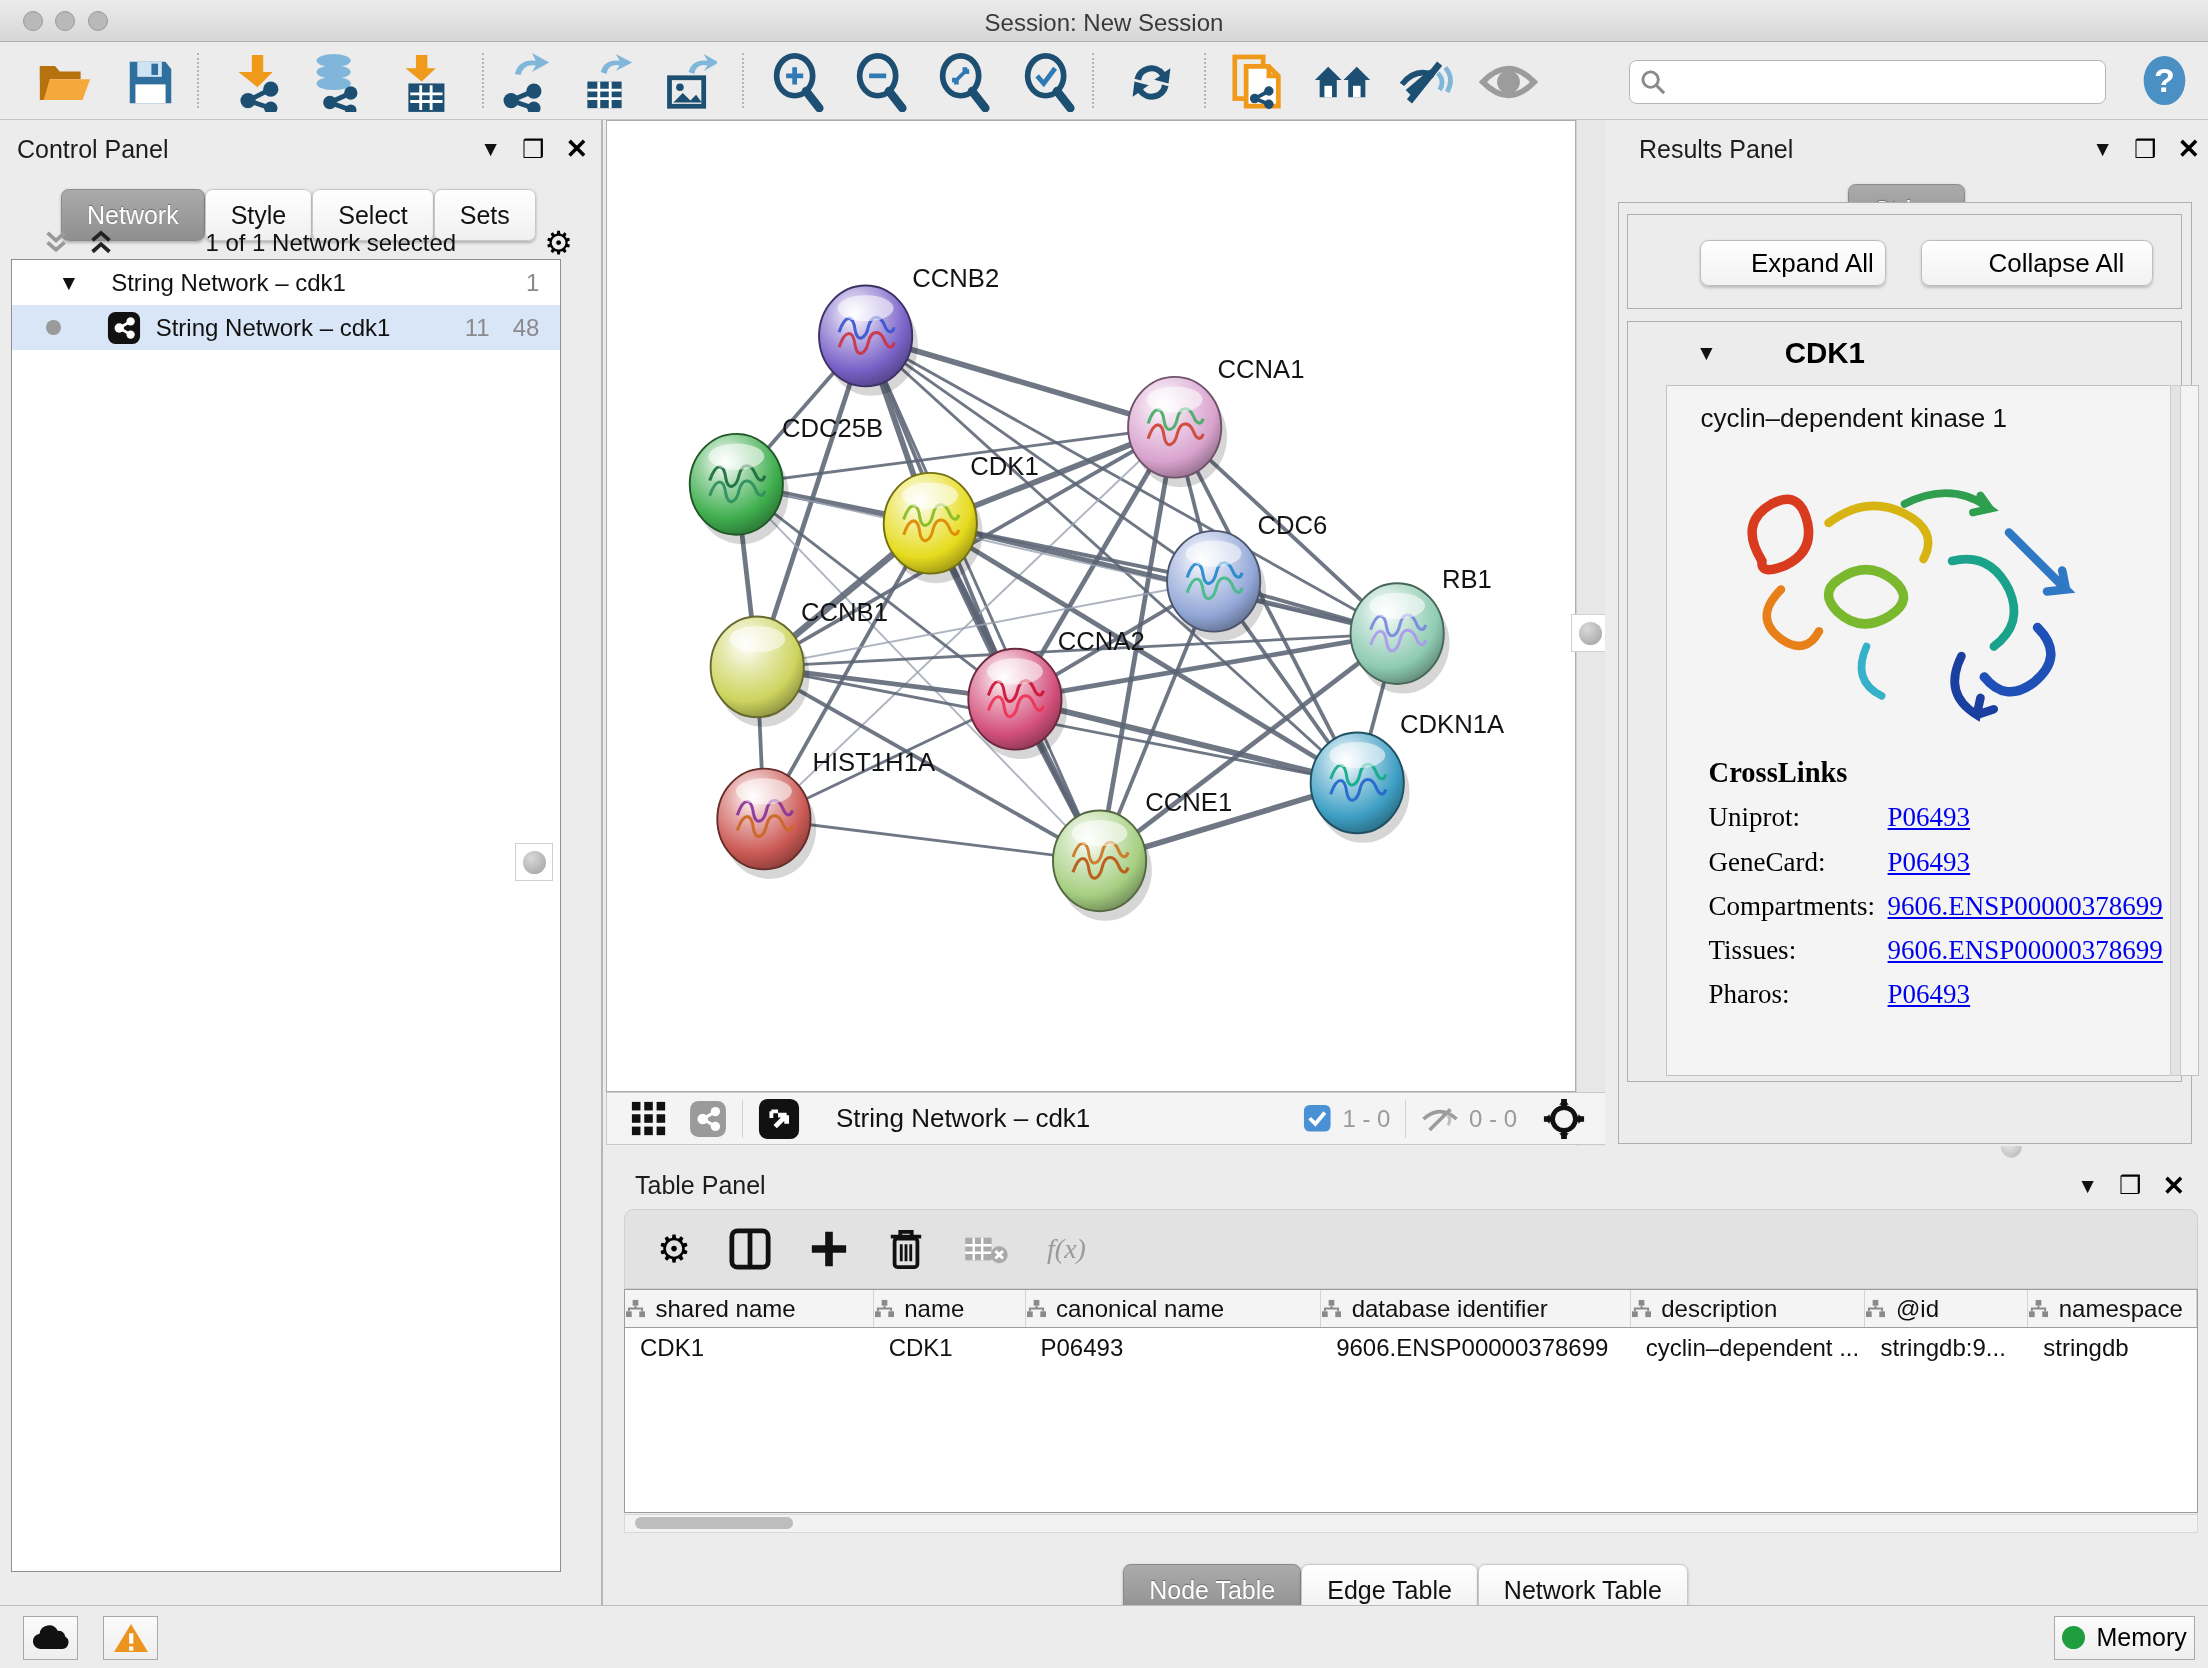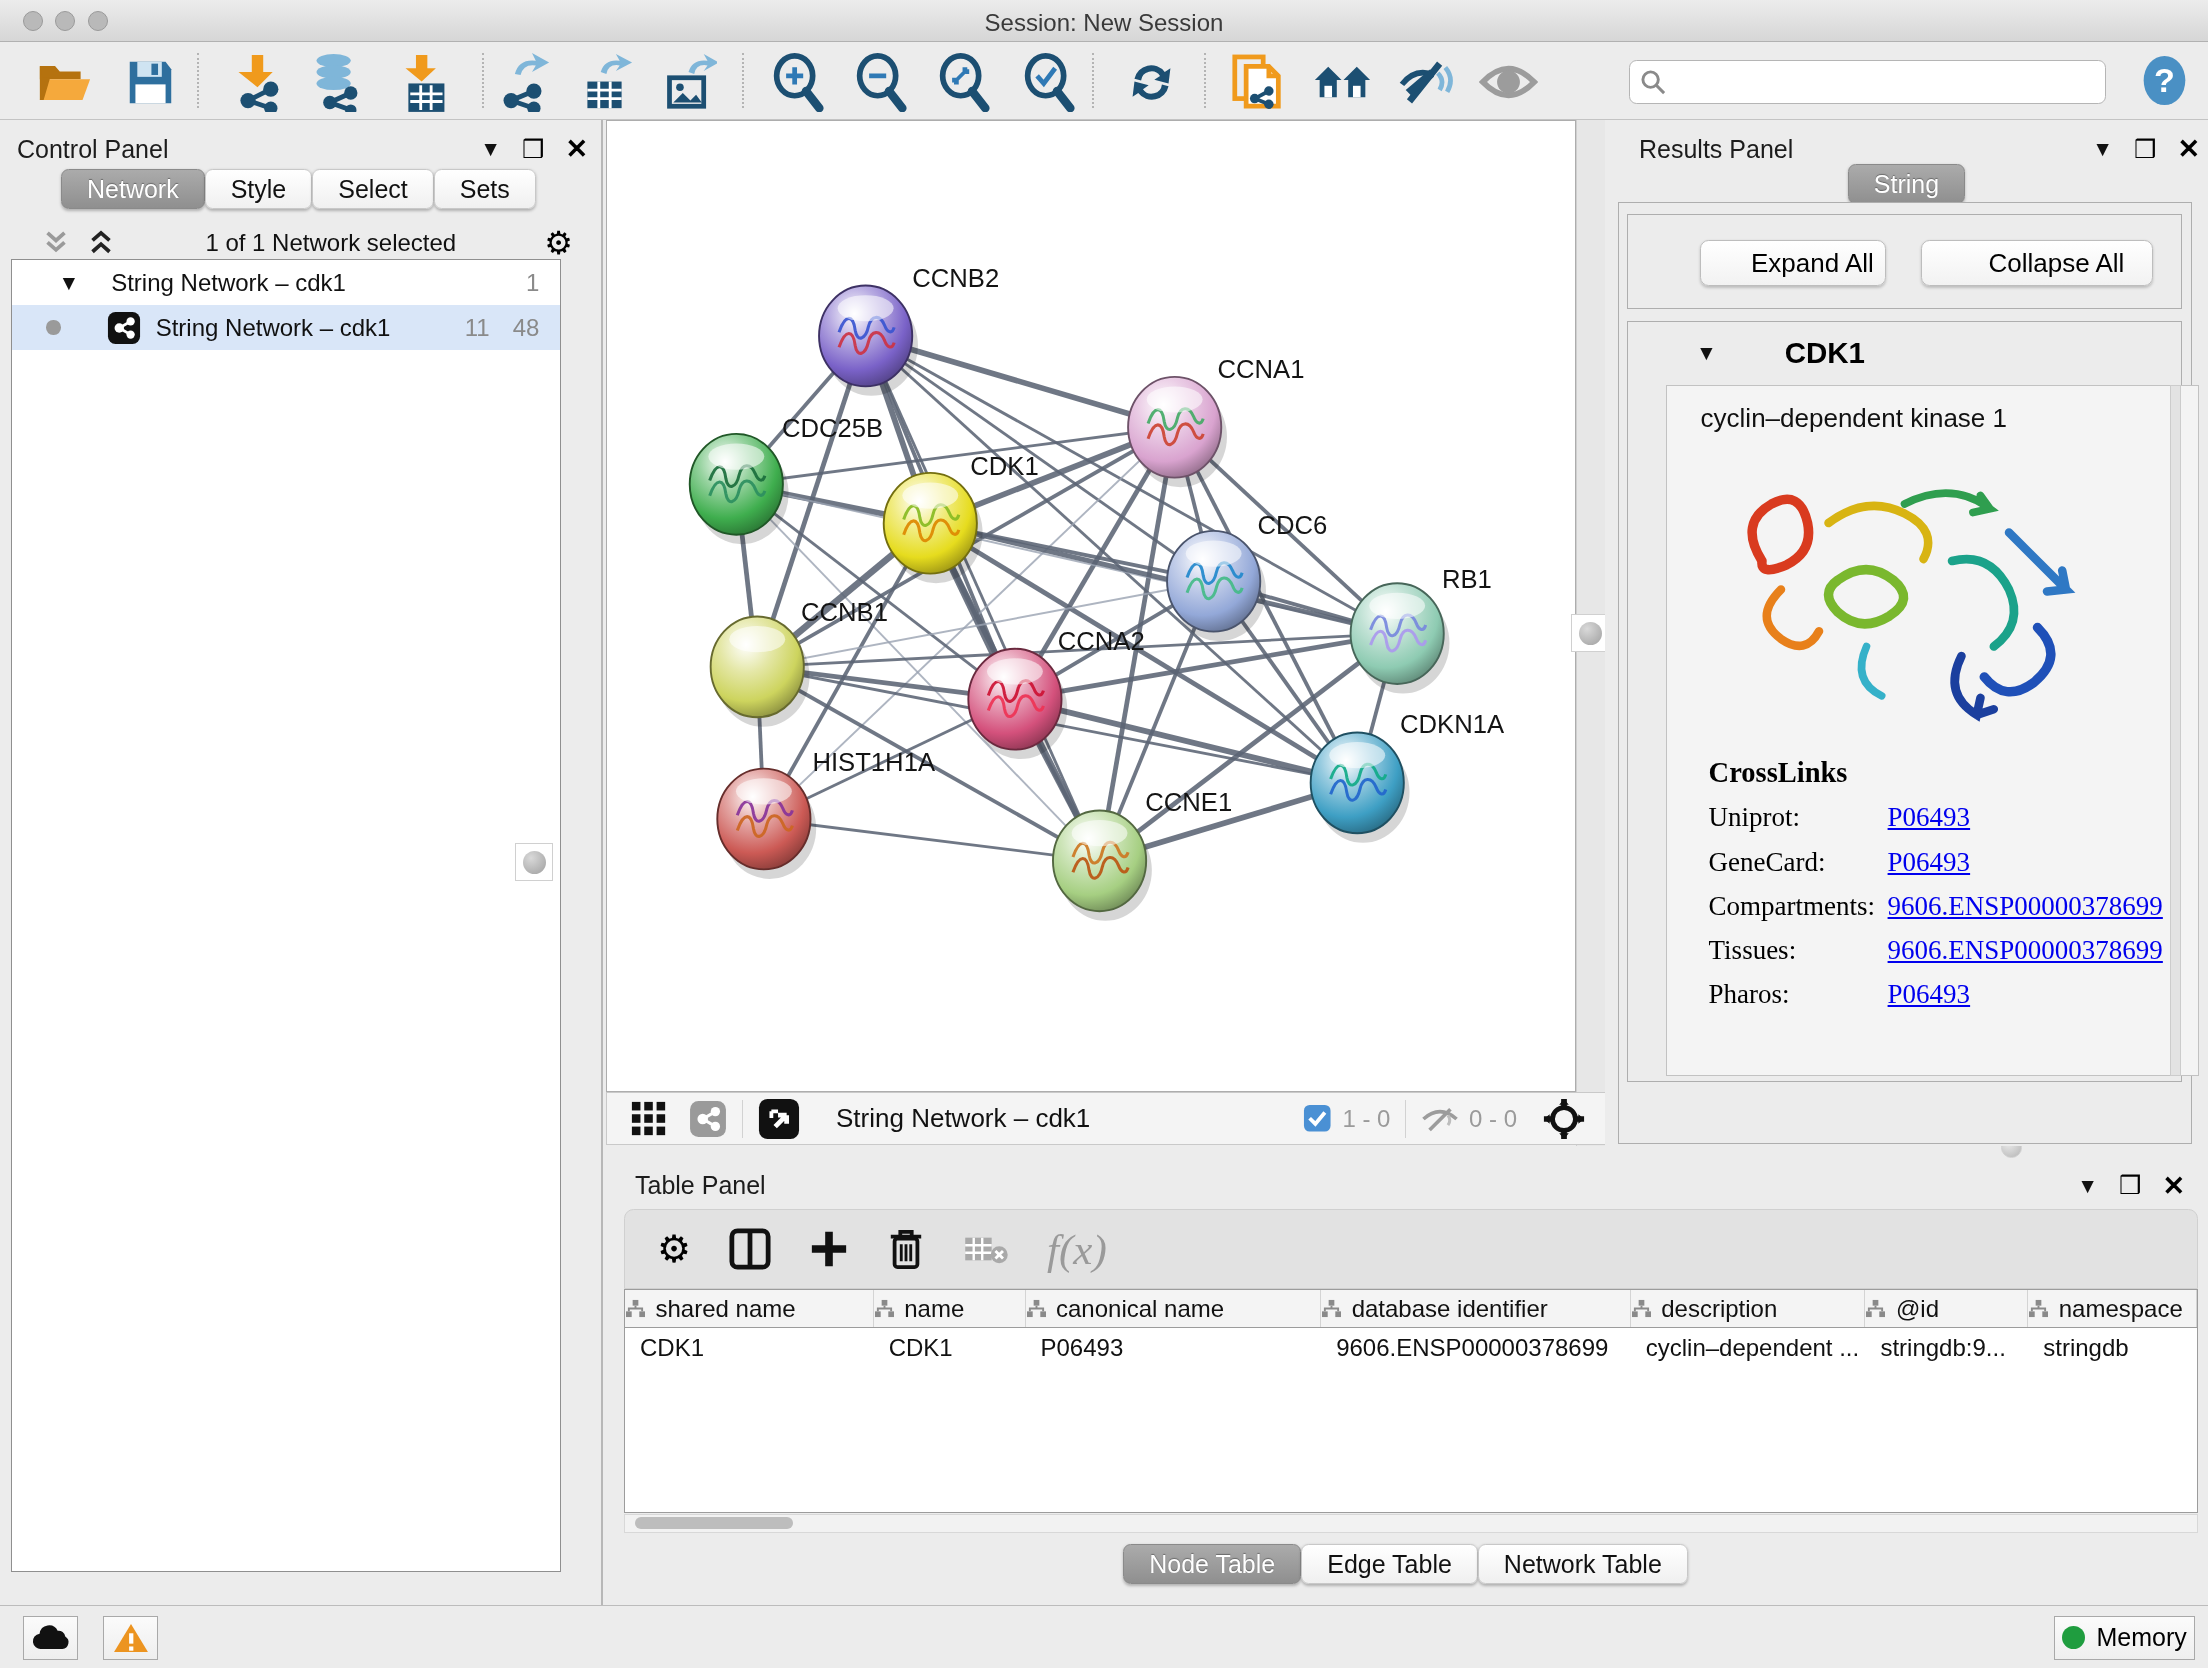--- a/index.html
+++ b/index.html
@@ -17,23 +17,23 @@
   #toolbar { left:0; top:42px; width:2208px; height:78px; background:#ececec; border-bottom:1.9px solid #c3c3c3; }
   .tbtn { top:9.5px; width:61px; height:61px; display:flex; align-items:center; justify-content:center; }
   .tsep { top:11.4px; width:0; height:55px; border-left:2.9px dotted #b4b4b4; }
   #toolbar-search { left:1629px; top:18px; width:477px; height:44px; background:#fff; border:1.9px solid #b5b5b5; border-radius:7.6px; display:flex; align-items:center; padding-left:9.5px; }
   #toolbar-search input { border:none; outline:none; font-size:23px; width:409px; background:transparent; }
   #help-btn { left:2138px; top:12.4px; width:53px; height:53px; }
 
   
   .panel-header-title { font-size:25px; color:#1c1c1c; }
   .ph-icons { display:flex; gap:21px; align-items:center; }
-  .tab { height:40px; border-radius:7.6px 7.6px 7.6px 7.6px; display:flex; align-items:center; justify-content:center;
+  .tab { height:52px; border-radius:7.6px 7.6px 7.6px 7.6px; display:flex; align-items:center; justify-content:center;
     font-size:25px; background:linear-gradient(#ffffff,#f0f0f0); border:1px solid #c8c8c8; color:#111;
-    box-shadow:0 1.9px 2.9px rgba(0,0,0,.25); padding:6px 25px; }
+    box-shadow:0 1.9px 2.9px rgba(0,0,0,.25); padding:6px 25px;margin-top:20px; }
   .tab.sel { background:linear-gradient(#ababab,#8f8f8f); color:#fff; border-color:#8a8a8a; text-shadow:0 -1px 1px rgba(0,0,0,.35); }
 
   
   #control-panel { left:0; top:120px; width:603px; height:1486px; background:#ececec; border-right:2.9px solid #b7b7b7; }
   #cp-header { left:17px; top:13.3px; width:571px; display:flex; justify-content:space-between; align-items:center; }
   #cp-tabs { left:61px; top:49px; display:flex; }
   #cp-status { left:0px; top:101px; width:603px; height:44px; display:flex; align-items:center; }
   #cp-status .stxt { font-size:24px; color:#111; }
   #cp-tree { left:11.4px; top:139px; width:550px; height:1313px; background:#fff; border:1.9px solid #8f8f8f; }
   .tree-row { width:100%; height:45px; display:flex; align-items:center; font-size:24px; color:#111; }
@@ -692,21 +692,21 @@
           <path d="M15 18 v18 M20 18 v18 M25 18 v18" stroke="#111" stroke-width="3"></path>
         </svg>
       <svg width="46" height="34" viewBox="0 0 48 36">
           <rect x="2" y="6" width="28" height="24" fill="#a9a9a9"></rect>
           <g stroke="#fff" stroke-width="2.5">
             <path d="M2 14 h28 M2 22 h28 M11 6 v24 M20 6 v24"></path>
           </g>
           <circle cx="38" cy="24" r="9" fill="#a9a9a9"></circle>
           <path d="M34 20 42 28 M42 20 34 28" stroke="#fff" stroke-width="3"></path>
         </svg>
-      <span style="font-family:'Liberation Serif',serif; font-style:italic; font-size:43px; color:#9a9a9a">f(x)</span>
+      <span style="font-family:'Liberation Serif',serif; font-style:italic; font-size:28px; color:#9a9a9a">f(x)</span>
     </div>
     <div id="tp-table" class="abs">
       <div class="th-row" id="tp-thead">
           <div class="th-cell" style="width: 249px;">
             <svg width="21" height="19" viewBox="0 0 22 20">
               <rect x="8" y="1" width="6" height="6" fill="#8a8a8a"></rect>
               <rect x="1" y="13" width="6" height="6" fill="#8a8a8a"></rect>
               <rect x="15" y="13" width="6" height="6" fill="#8a8a8a"></rect>
               <path d="M11 7 v3 M11 10 H4 v3 M11 10 h7 v3" stroke="#8a8a8a" stroke-width="2" fill="none"></path>
             </svg>

